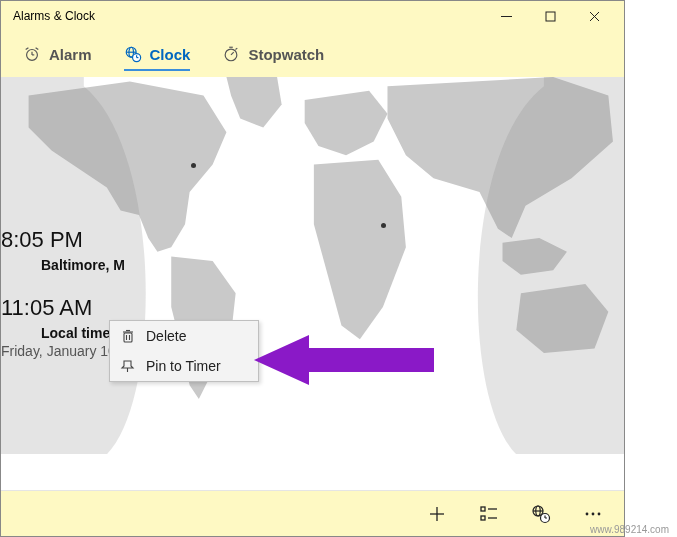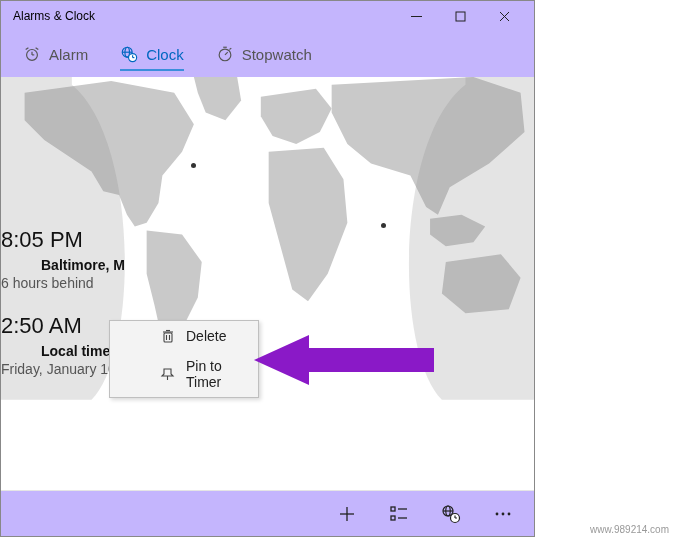--- a/index.html
+++ b/index.html
@@ -1,35 +1,35 @@
 <!DOCTYPE html>
 <html><head>
 <meta charset="utf-8">
 <style>
   * { box-sizing: border-box; margin: 0; padding: 0; font-family: "Segoe UI", sans-serif; }
   body { width: 677px; height: 537px; background: #fff; overflow: hidden; position: relative; }
-  .window { width: 535px; height: 537px; display: flex; flex-direction: column; border: 1px solid #888; background:#c4b5fd; }
+  .window { width: 625px; height: 537px; display: flex; flex-direction: column; border: 1px solid #888; background:#fef9c3; }
   .titlebar { height: 30px; display: flex; align-items: center; padding: 0 8px; font-size: 12px; color:#000; }
   .titlebar .title { flex: 1; padding-left: 4px; }
   .titlebar .ctl { width: 44px; height: 30px; display:flex; align-items:center; justify-content:center; color:#222; }
   .titlebar .ctl svg { width:11px; height:11px; }
   .tabs { height: 46px; display: flex; align-items: center; gap: 32px; padding: 0 22px; }
-  .tab { display: flex; align-items: center; gap: 8px; font-size: 15px; color:#555; position: relative; height:46px; }
+  .tab { display: flex; align-items: center; gap: 8px; font-size: 15px; color:#555; position: relative; height:46px;font-weight:bold; }
   .tab.active { color:#0067c0; }
   .tab.active::after { content:""; position:absolute; left:0; right:0; bottom:6px; height:2px; background:#3a8edb; }
   .tab .ic { width:18px; height:18px; display:inline-flex; align-items:center; justify-content:center; }
   .map-area { flex:1; position: relative; background:#fff; overflow:hidden; }
   .map-svg { position:absolute; inset:0; }
   .night { position:absolute; inset:0; }
   .panel { position:absolute; left:0; top:150px; }
   .time-block { margin-bottom: 22px; }
   .time { font-size: 22px; font-weight: 400; color:#111; }
   .place { font-size: 14px; font-weight: 600; color:#111; margin-top:4px;padding-left:40px; }
   .sub { font-size: 14px; color:#555; margin-top:2px; }
-  .ctx { position:absolute; left:108px; top:243px; width:150px; background:#f3f3f3; border:1px solid #bfbfbf; box-shadow:2px 2px 4px rgba(0,0,0,.15);padding-left:40px; }
+  .ctx { position:absolute; left:108px; top:243px; width:150px; background:#f3f3f3; border:1px solid #bfbfbf; box-shadow:2px 2px 4px rgba(0,0,0,.15); }
   .ctx-item { display:flex; align-items:center; gap:10px; padding:7px 10px; font-size:14px; color:#222; }
   .ctx-item .ic { width:16px; height:16px; flex-shrink:0; }
   .arrow { position:absolute; left:253px; top:253px; width:180px; height:60px; }
   .bottom { height:46px; display:flex; align-items:center; justify-content:flex-end; gap:30px; padding:0 20px; border-top:1px solid #e5e5e5; }
   .bottom .bic { width:22px; height:22px; display:flex; align-items:center; justify-content:center; color:#222; }
   .watermark { position:absolute; right:8px; bottom:2px; font-size:10px; color:#999;margin-top:20px; }
   .dot { position:absolute; width:5px; height:5px; background:#333; border-radius:50%; }
 </style>
 </head>
 <body>
@@ -122,24 +122,23 @@
       <path d="M0 0 L677 0 L677 410 L560 410 C500 350 500 80 590 10 L590 0 L90 0 L90 10 C175 80 175 350 115 410 L0 410 Z" fill="rgba(130,130,130,0.22)"></path>
     </svg>
 
     <div class="dot" style="left:190px; top:86px;"></div>
     <div class="dot" style="left:380px; top:146px;"></div>
 
     <div class="panel">
       <div class="time-block">
         <div class="time">8:05 PM</div>
         <div class="place">Baltimore, M</div>
-        <div class="sub">6 hours behind</div>
       </div>
       <div class="time-block">
-        <div class="time">2:50 AM</div>
+        <div class="time">11:05 AM</div>
         <div class="place">Local time</div>
         <div class="sub">Friday, January 10, 2020</div>
       </div>
     </div>
 
     <div class="ctx">
       <div class="ctx-item">
         <span class="ic">
           <svg viewBox="0 0 16 16" stroke="#444" fill="none" stroke-width="1.1">
               <rect x="4" y="5" width="8" height="9" rx="1"></rect>

